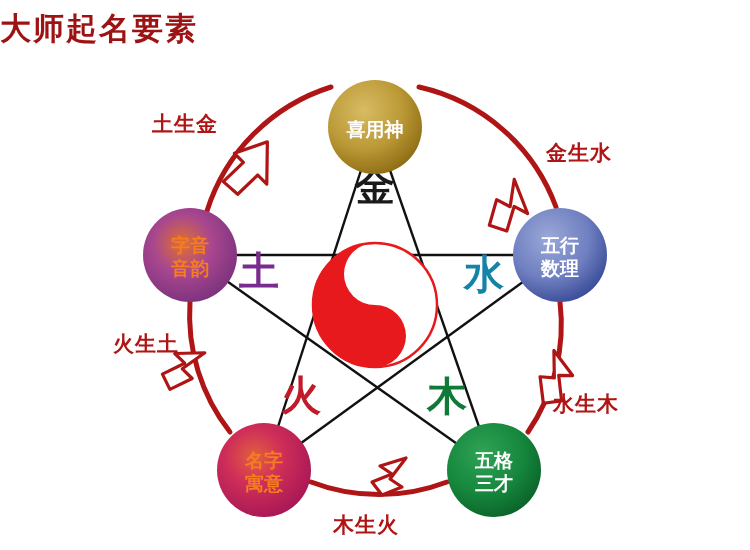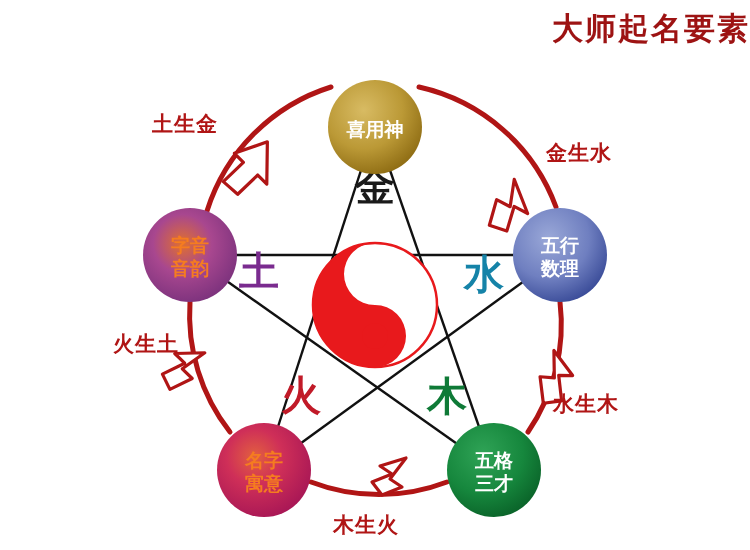--- a/index.html
+++ b/index.html
@@ -6,21 +6,21 @@
   body{
     width:750px;height:550px;
     background:#ffffff;
     font-family:"DejaVu Sans","Liberation Sans",sans-serif;
     overflow:hidden;
     position:relative;
   }
   #stage{position:relative;width:750px;height:550px;}
   #title{
     position:absolute;left:0;top:8px;width:750px;
-    text-align:right;
+    text-align:left;
     font-size:31px;font-weight:bold;
     letter-spacing:2px;
     color:#9d1313;
     font-family:"DejaVu Sans","Liberation Sans",sans-serif;
     user-select:none;
   }
   svg#diagram{position:absolute;left:0;top:0;width:750px;height:550px;}
   .node-label{
     font-weight:bold;
     text-anchor:middle;

